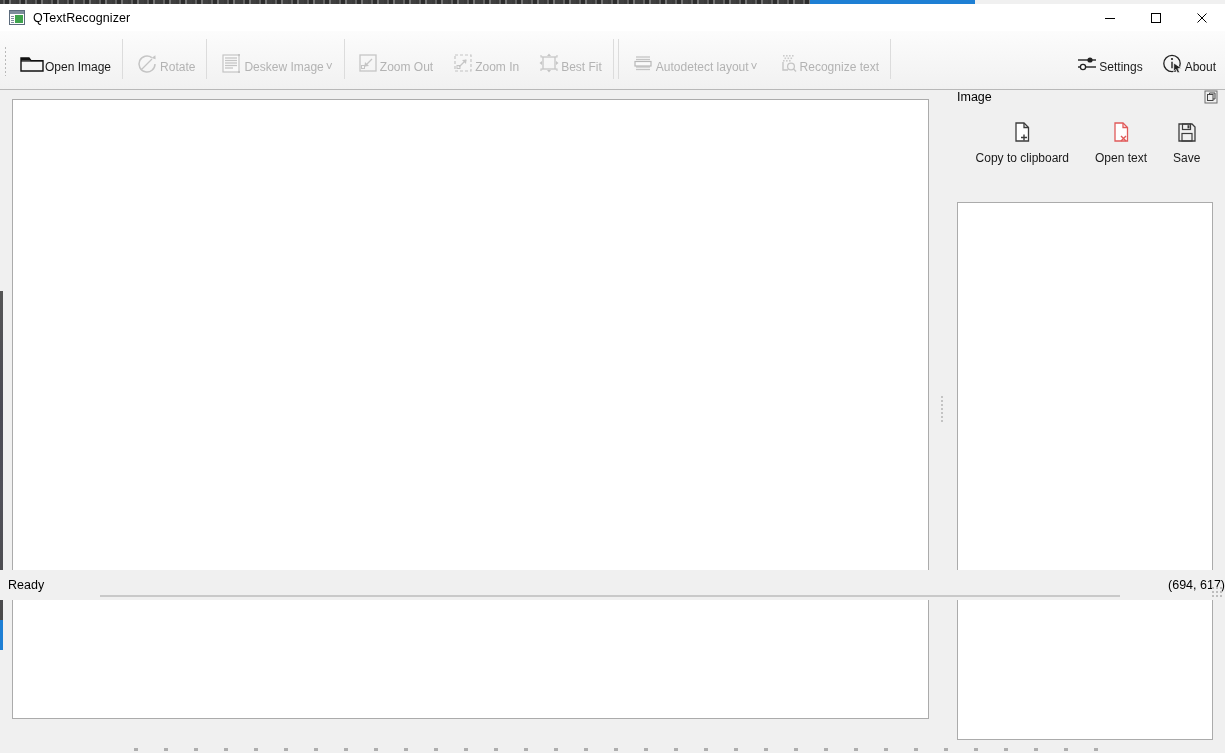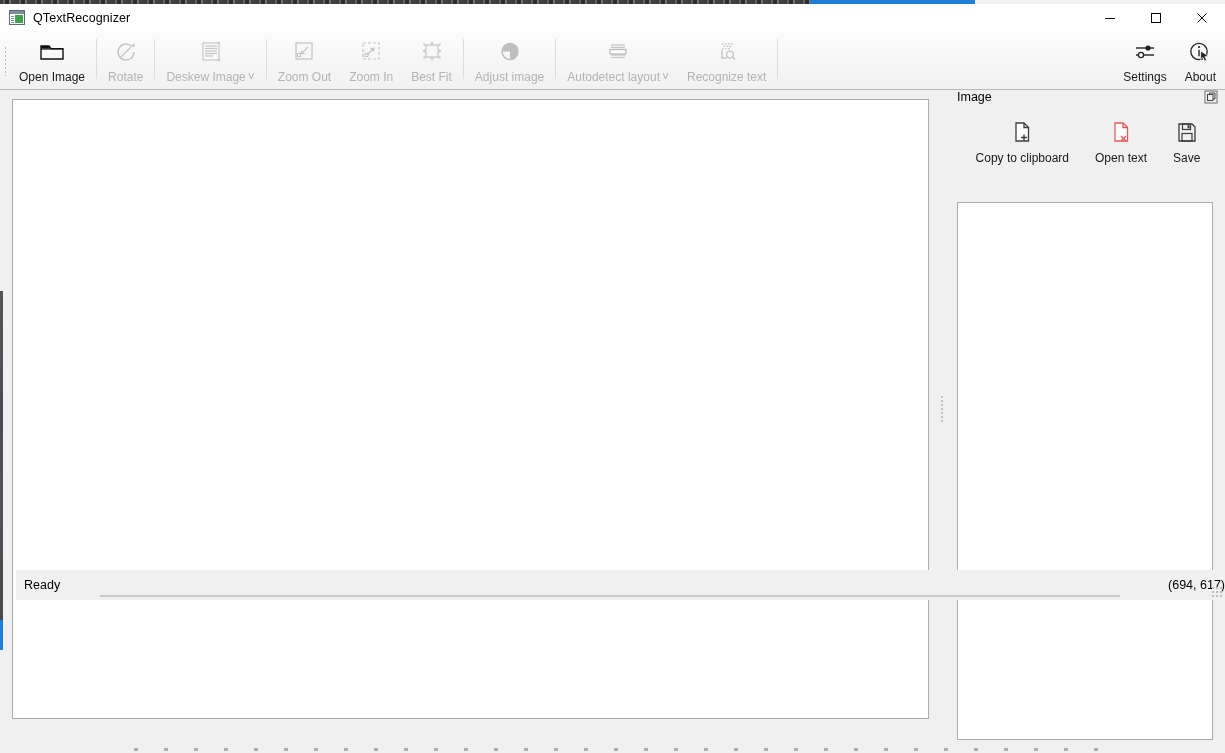--- a/index.html
+++ b/index.html
@@ -87,21 +87,21 @@
   }
   .tb-grip {
     width: 10px; height: 59px; display: flex; align-items: center; justify-content: center;
   }
   .tb-grip .dots {
     width: 3px; height: 30px;
     background-image: radial-gradient(circle, #b9b9b9 0.7px, transparent 0.9px);
     background-size: 3px 4px;
   }
   .tb-item {
-    display: flex; flex-direction: column; align-items: center; justify-content: flex-start;
+    display: flex; flex-direction: row; align-items: center; justify-content: flex-start;
     padding: 8px 9px 0 9px; min-width: 44px; height: 58px;
   }
   .tb-icon { height: 26px; display: flex; align-items: center; justify-content: center; }
   .tb-label {
     font-size: 12px; margin-top: 5px; white-space: nowrap; color: #1a1a1a;
   }
   .tb-item.disabled .tb-label { color: #b3b3b3; }
   .tb-item.disabled .tb-icon { opacity: .45; }
   .tb-sep {
     width: 1px; height: 40px; background: #dcdcdc; margin: 8px 2px 0 2px; align-self: flex-start;
@@ -151,21 +151,21 @@
   }
   .out-icon { height: 26px; display: flex; align-items: center; justify-content: center; }
   .out-label { font-size: 12px; margin-top: 5px; color: #1a1a1a; white-space: nowrap; }
   .out-text {
     position: absolute; left: 6px; top: 94px; width: 256px; height: 538px;
     background: #ffffff; border: 1px solid #ababab;
   }
 
   
   .statusbar {
-    position: absolute; left: 16px; bottom: 0; right: 0; height: 30px;
+    position: absolute; left: 0; bottom: 0; right: 0; height: 30px;
     background: #f0f0f0;
     display: flex; align-items: center;
   }
   .status-left { font-size: 12.5px; color: #000; padding-left: 8px; }
   .status-right { margin-left: auto; font-size: 12.5px; color: #000; padding-right: 0; }
   .status-grip {
     position: absolute; right: 2px; bottom: 2px; width: 12px; height: 12px;
     background-image: radial-gradient(circle, #bdbdbd 0.8px, transparent 1px);
     background-size: 4px 4px;
   }
@@ -304,30 +304,20 @@
               <path d="M18 4 h2 v-2"></path>
             <path d="M6 16 h-2 v2"></path>
               <path d="M18 16 h2 v2"></path>
           </g>
         </svg>
       </span>
       <span class="tb-label">Best Fit</span>
     </div>
     <div class="tb-sep"></div>
 
-    <div class="tb-item disabled">
-      <span class="tb-icon">
-        <svg width="24" height="22" viewBox="0 0 24 22">
-          <circle cx="12" cy="10.5" r="8" fill="none" stroke="#7a7a7a" stroke-width="1.4"></circle>
-          <path d="M12 2.5 a8 8 0 0 1 0 16 Z" fill="#7a7a7a"></path>
-          <path d="M12 2.5 a8 8 0 0 0 -8 8 h8 Z" fill="#7a7a7a"></path>
-        </svg>
-      </span>
-      <span class="tb-label">Adjust image</span>
-    </div>
     <div class="tb-sep"></div>
 
     <div class="tb-item disabled">
       <span class="tb-icon">
         <svg width="26" height="22" viewBox="0 0 26 22">
           <g stroke="#8a8a8a" stroke-width="1.3">
             <line x1="6" y1="4" x2="20" y2="4"></line>
               <line x1="6" y1="6.5" x2="20" y2="6.5"></line>
             <line x1="6" y1="14" x2="20" y2="14"></line>
               <line x1="6" y1="16.5" x2="20" y2="16.5"></line>

